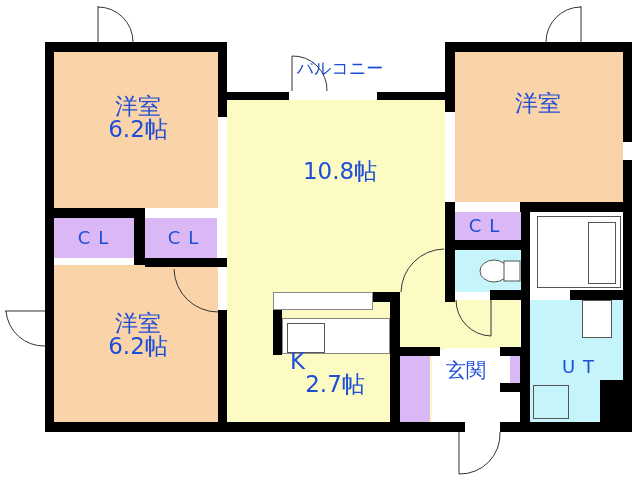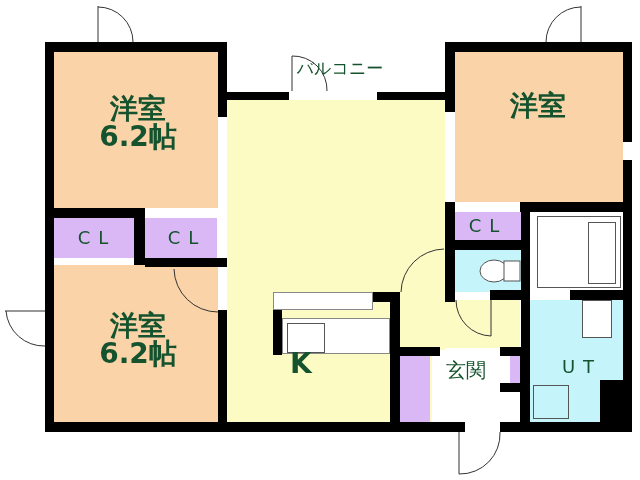--- a/index.html
+++ b/index.html
@@ -4,22 +4,22 @@
 <style>
   html,body{margin:0;padding:0;background:#fff;}
   body{width:640px;height:480px;position:relative;overflow:hidden;font-family:"DejaVu Sans","Liberation Sans",sans-serif;}
   .abs{position:absolute;box-sizing:border-box;}
   .wall{position:absolute;background:#000;}
   .room-orange{background:#fbd3a8;}
   .room-yellow{background:#fdfbc4;}
   .room-purple{background:#d9b8f5;}
   .room-cyan{background:#c6f4fb;}
   .room-white{background:#fff;}
-  .label{position:absolute;color:#14532d;text-align:center;line-height:1.0;white-space:nowrap;}
-  .big{font-size:28px;font-weight:bold;}
+  .label{position:absolute;color:#1d4ed8;text-align:center;line-height:1.0;white-space:nowrap;}
+  .big{font-size:23px;}
   .mid{font-size:18px;letter-spacing:8px;}
   .line{position:absolute;border:1px solid #555;box-sizing:border-box;}
   svg{position:absolute;overflow:visible;}
 </style>
 </head>
 <body>
 
 <div class="abs room-orange" style="left:54px;top:52px;width:164px;height:156px;"></div>
 <div class="abs room-orange" style="left:455px;top:52px;width:168px;height:150px;"></div>
 <div class="abs room-orange" style="left:54px;top:265px;width:164px;height:157px;"></div>
@@ -123,22 +123,24 @@
   <div>6.2帖</div>
 </div>
 <div class="label big" style="left:478px;top:92px;width:120px;">
   <div>洋室</div>
 </div>
 <div class="label big" style="left:78px;top:312px;width:120px;">
   <div>洋室</div>
   <div>6.2帖</div>
 </div>
 <div class="label big" style="left:270px;top:160px;width:140px;">
+  <div>10.8帖</div>
 </div>
 <div class="label big" style="left:280px;top:350px;width:110px;">
   <div style="text-align:left;margin-left:10px;">K</div>
+  <div>2.7帖</div>
 </div>
 <div class="label" style="left:260px;top:60px;width:160px;font-size:17px;">バルコニー</div>
 <div class="label" style="left:436px;top:360px;width:60px;font-size:20px;">玄関</div>
 <div class="label mid" style="left:552px;top:358px;width:60px;">UT</div>
 <div class="label mid" style="left:62px;top:229px;width:70px;">CL</div>
 <div class="label mid" style="left:152px;top:229px;width:70px;">CL</div>
 <div class="label mid" style="left:458px;top:217px;width:60px;">CL</div>
 
 </body></html>

